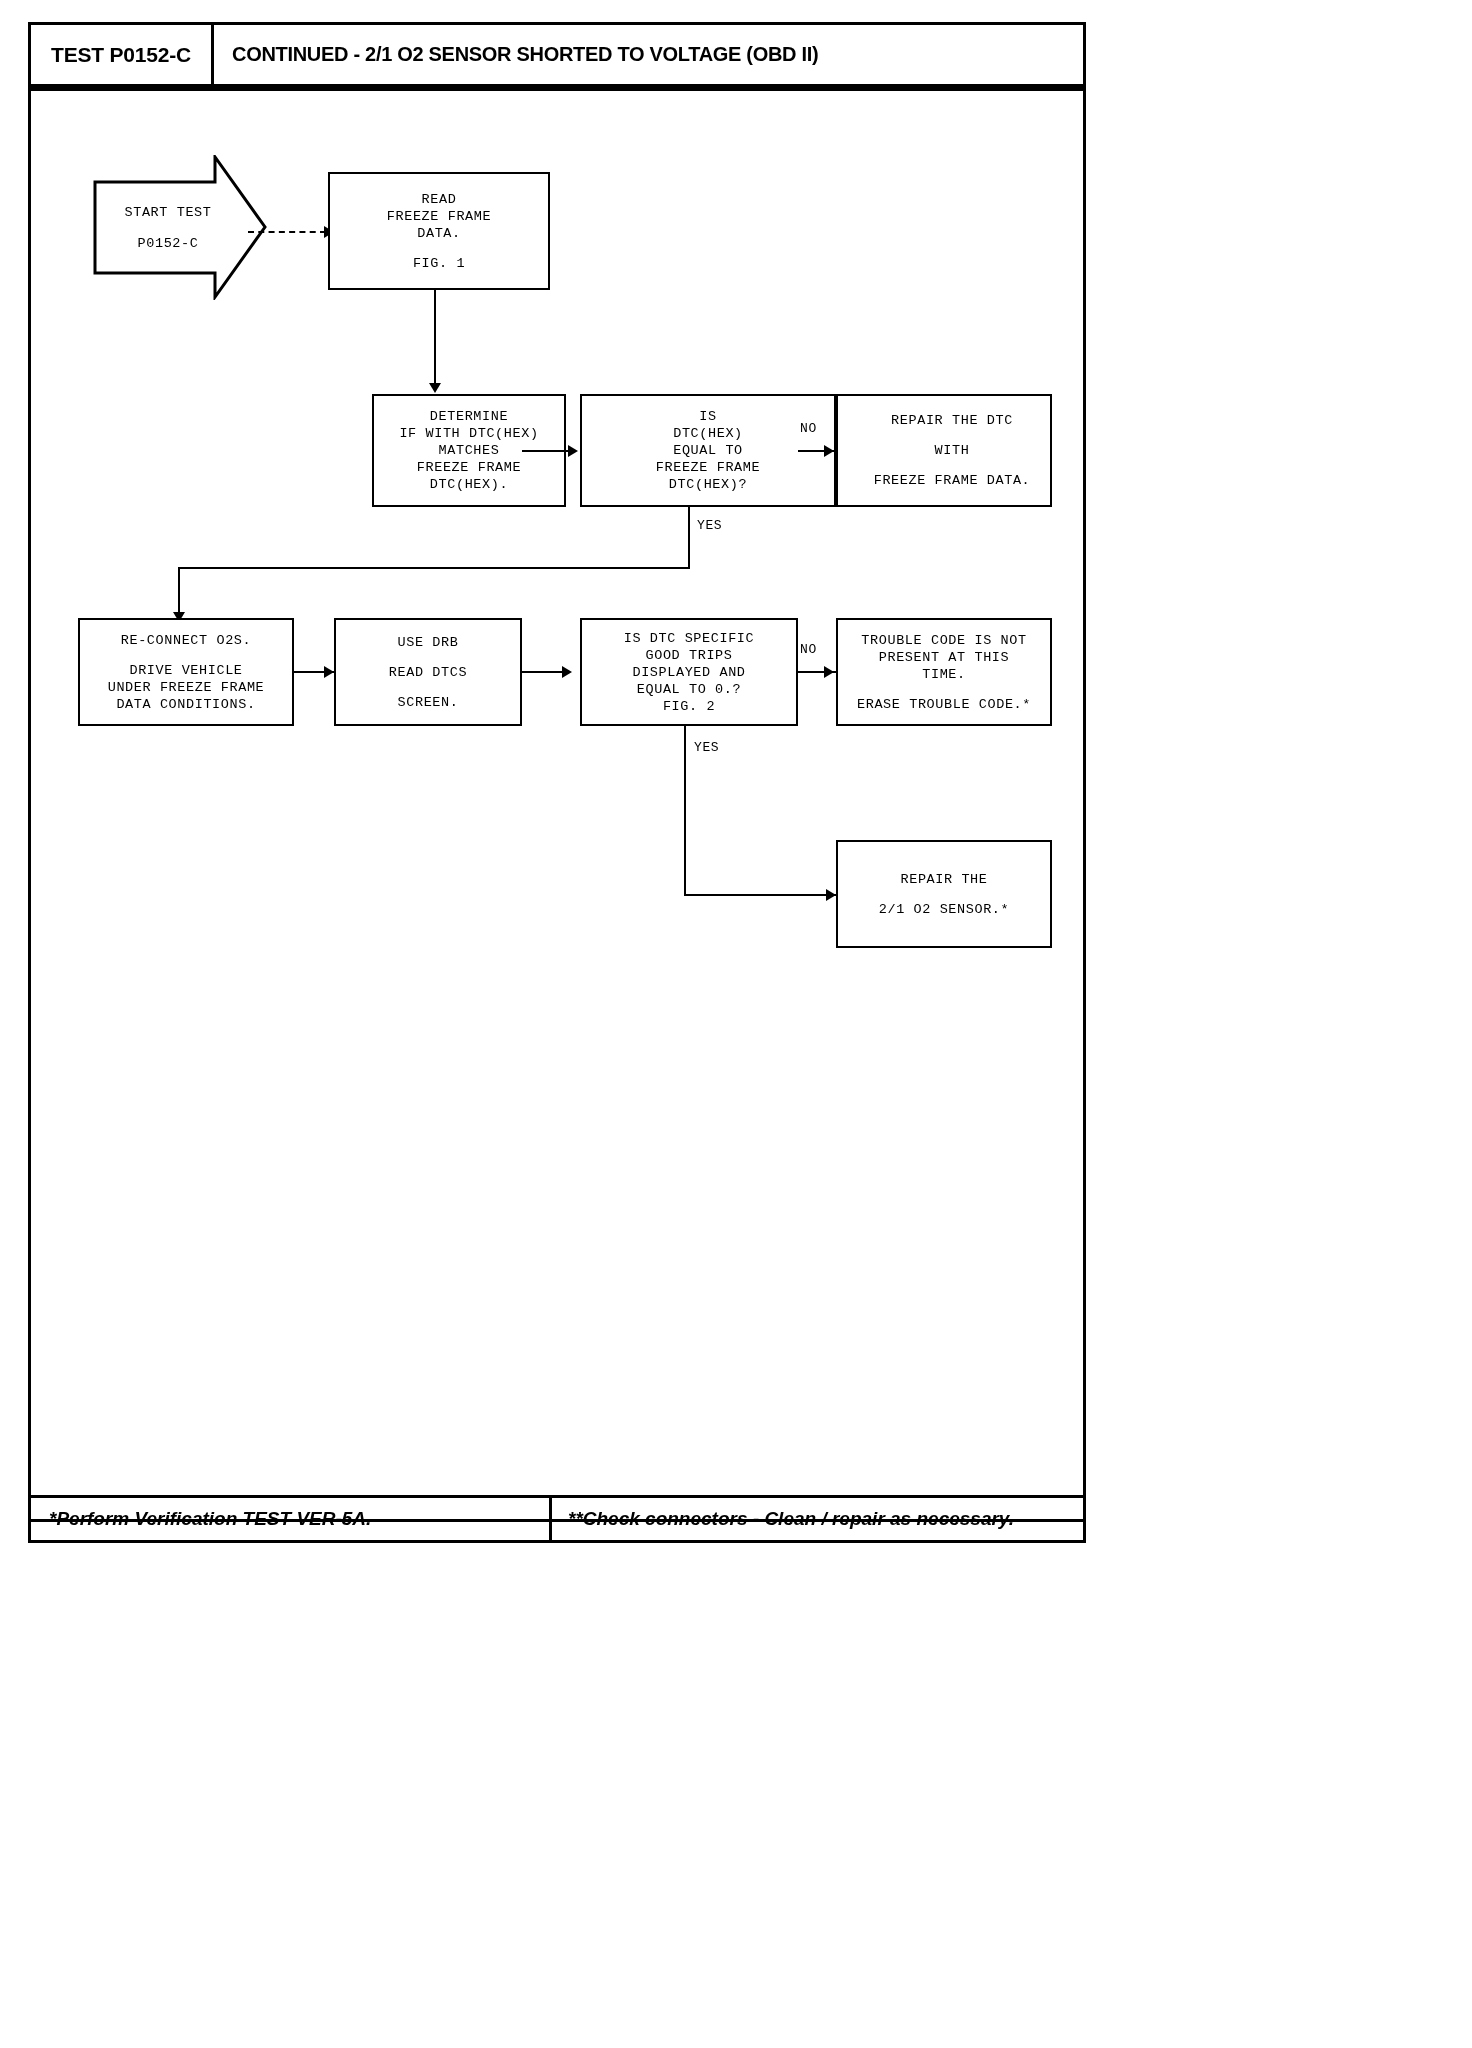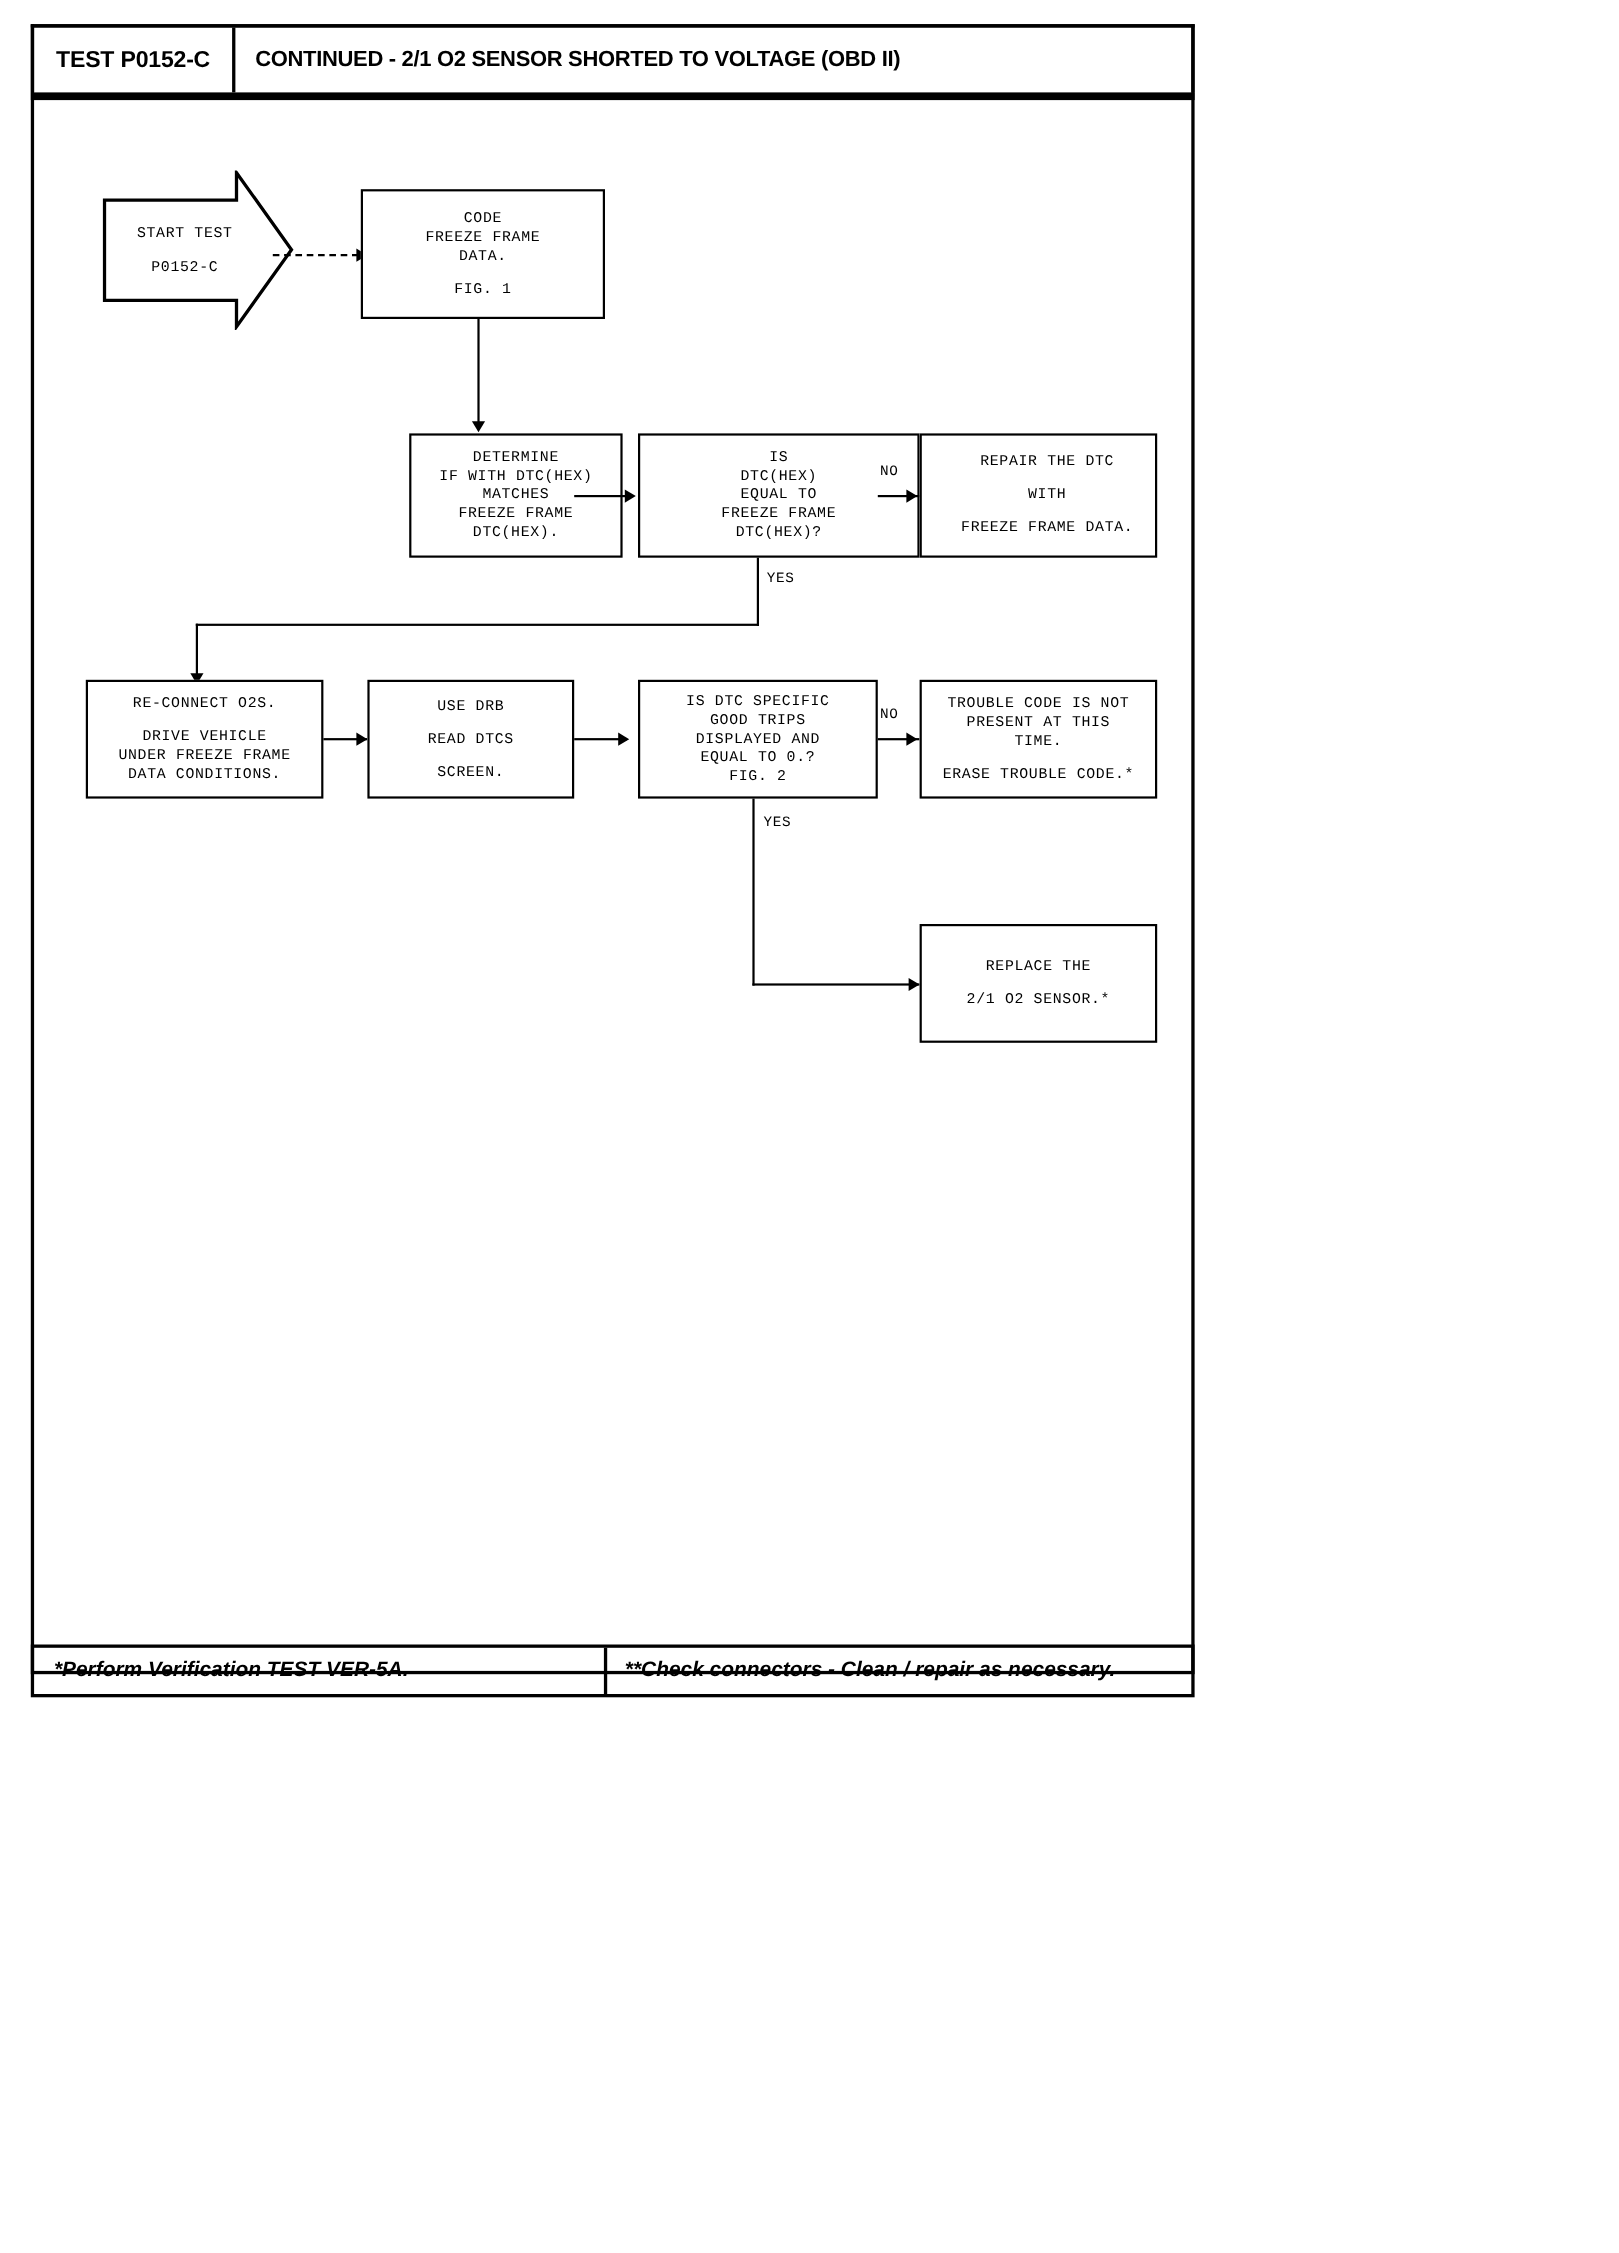--- a/index.html
+++ b/index.html
@@ -84,21 +84,21 @@
 <div class="start-text">
   <span class="ln">START TEST</span>
   <span class="gap"></span>
   <span class="ln">P0152-C</span>
 </div>
 
 <div class="dash-line" style="left:248px;top:231px;width:78px;"></div>
 <div class="arrow-r" style="left:324px;top:226px;"></div>
 
 <div class="node" style="left:328px;top:172px;width:222px;height:118px;">
-  <span class="ln">CODE</span>
+  <span class="ln">READ</span>
   <span class="ln">FREEZE FRAME</span>
   <span class="ln">DATA.</span>
   <span class="gap"></span>
   <span class="ln">FIG. 1</span>
 </div>
 
 <div class="conn v-line" style="left:434px;top:290px;height:95px;"></div>
 <div class="arrow-d" style="left:429px;top:383px;"></div>
 
 <div class="node" style="left:328px;top:394px;width:194px;height:113px;margin-left:44px;">
@@ -179,21 +179,21 @@
   <span class="gap"></span>
   <span class="ln">ERASE TROUBLE CODE.*</span>
 </div>
 
 <div class="conn v-line" style="left:684px;top:726px;height:170px;"></div>
 <div class="conn h-line" style="left:684px;top:894px;width:152px;"></div>
 <div class="arrow-r" style="left:826px;top:889px;"></div>
 <div class="edge-label" style="left:694px;top:740px;">YES</div>
 
 <div class="node" style="left:836px;top:840px;width:216px;height:108px;">
-  <span class="ln">REPLACE THE</span>
+  <span class="ln">REPAIR THE</span>
   <span class="gap"></span>
   <span class="ln">2/1 O2 SENSOR.*</span>
 </div>
 
 <div class="footer">
   <div class="footer-left">
     <span>*Perform Verification TEST VER-5A.</span>
   </div>
   <div class="footer-right">
     <span>**Check connectors - Clean / repair as necessary.</span>

